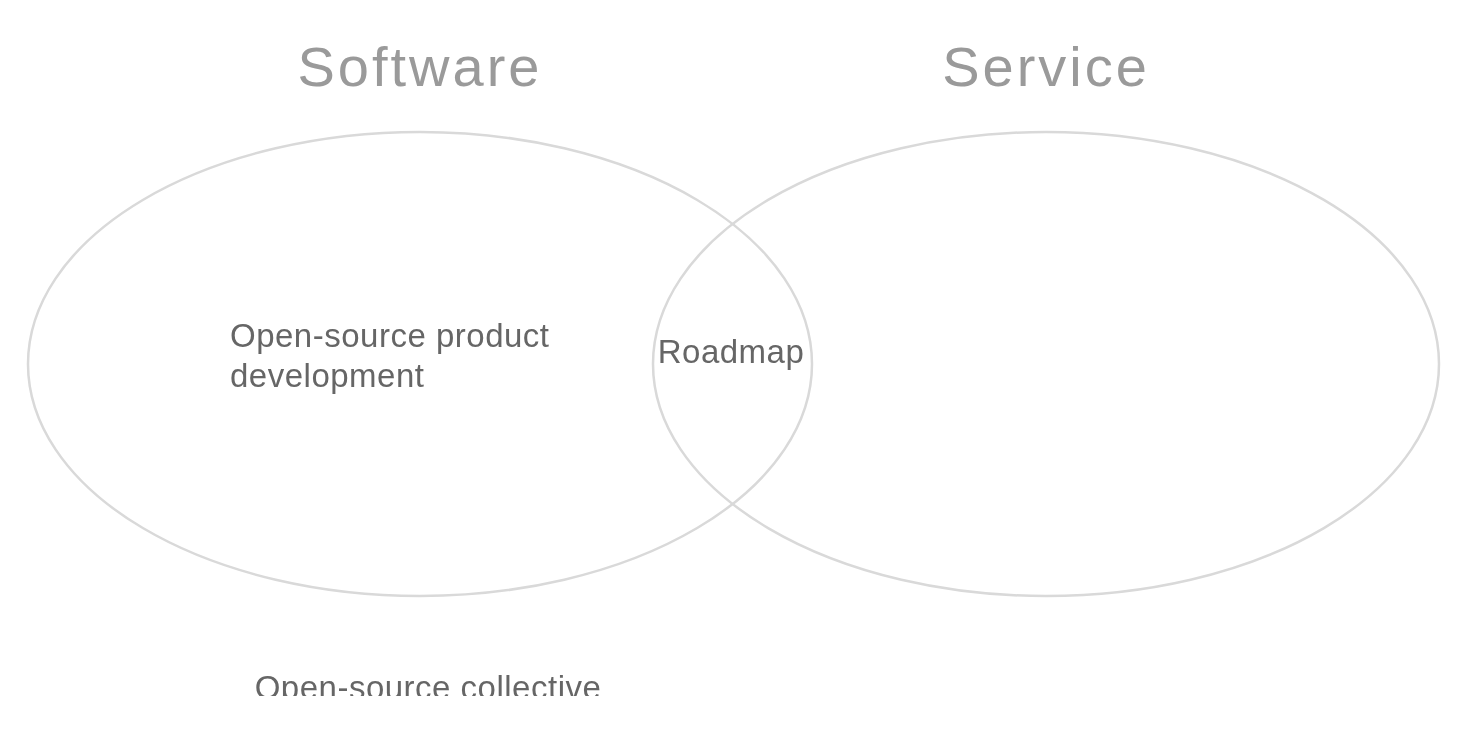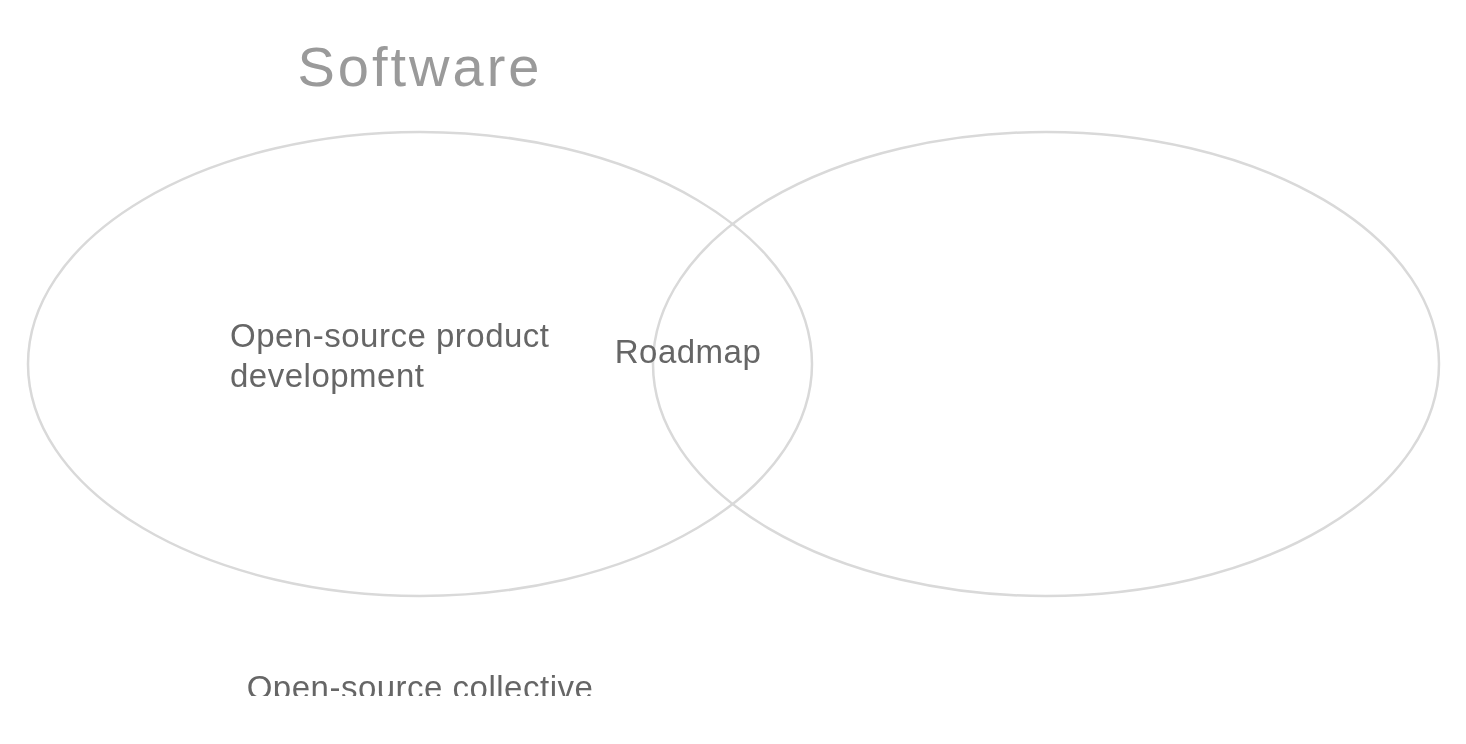--- a/index.html
+++ b/index.html
@@ -41,54 +41,56 @@
     font-weight: 400;
     letter-spacing: 0.5px;
     line-height: 40px;
   }
   .label-left {
     left: 420px;
     top: 316px;
     width: 380px;
   }
   .label-overlap {
-    left: 688px;
+    left: 731px;
     top: 332px;
     white-space: nowrap;
   }
   .label-right {
     left: 1046px;
     top: 316px;
     width: 330px;
   }
   .caption {
     position: absolute;
     top: 668px;
     transform: translateX(-50%);
     font-size: 33px;
     font-weight: 400;
     letter-spacing: 0.5px;
     line-height: 40px;
     white-space: nowrap;
+    margin-left: 8px;
   }
   .caption-left  { left: 420px; }
   .caption-right { left: 1066px; }
 </style>
 </head>
 <body>
 
 <div class="canvas">
 
   <svg class="venn-svg" width="1466" height="744" viewBox="0 0 1466 744">
     <ellipse cx="420" cy="364" rx="392" ry="232" fill="none" stroke-width="2.5" stroke="#d9d9d9"></ellipse>
     <ellipse cx="1046" cy="364" rx="393" ry="232" fill="none" stroke-width="2.5" stroke="#d9d9d9"></ellipse>
   </svg>
 
   <div class="circle-title title-left" style="color: rgb(154, 154, 154);">Software</div>
 
+  <div class="circle-title title-right" style="color: rgb(154, 154, 154);">Service</div>
 
   <div class="region-label label-left" style="color: rgb(102, 102, 102);">Open-source product development</div>
 
   <div class="region-label label-overlap" style="color: rgb(102, 102, 102);">Roadmap</div>
 
 
   <div class="caption caption-left" style="color: rgb(102, 102, 102);">Open-source collective</div>
 
 
 </div>

